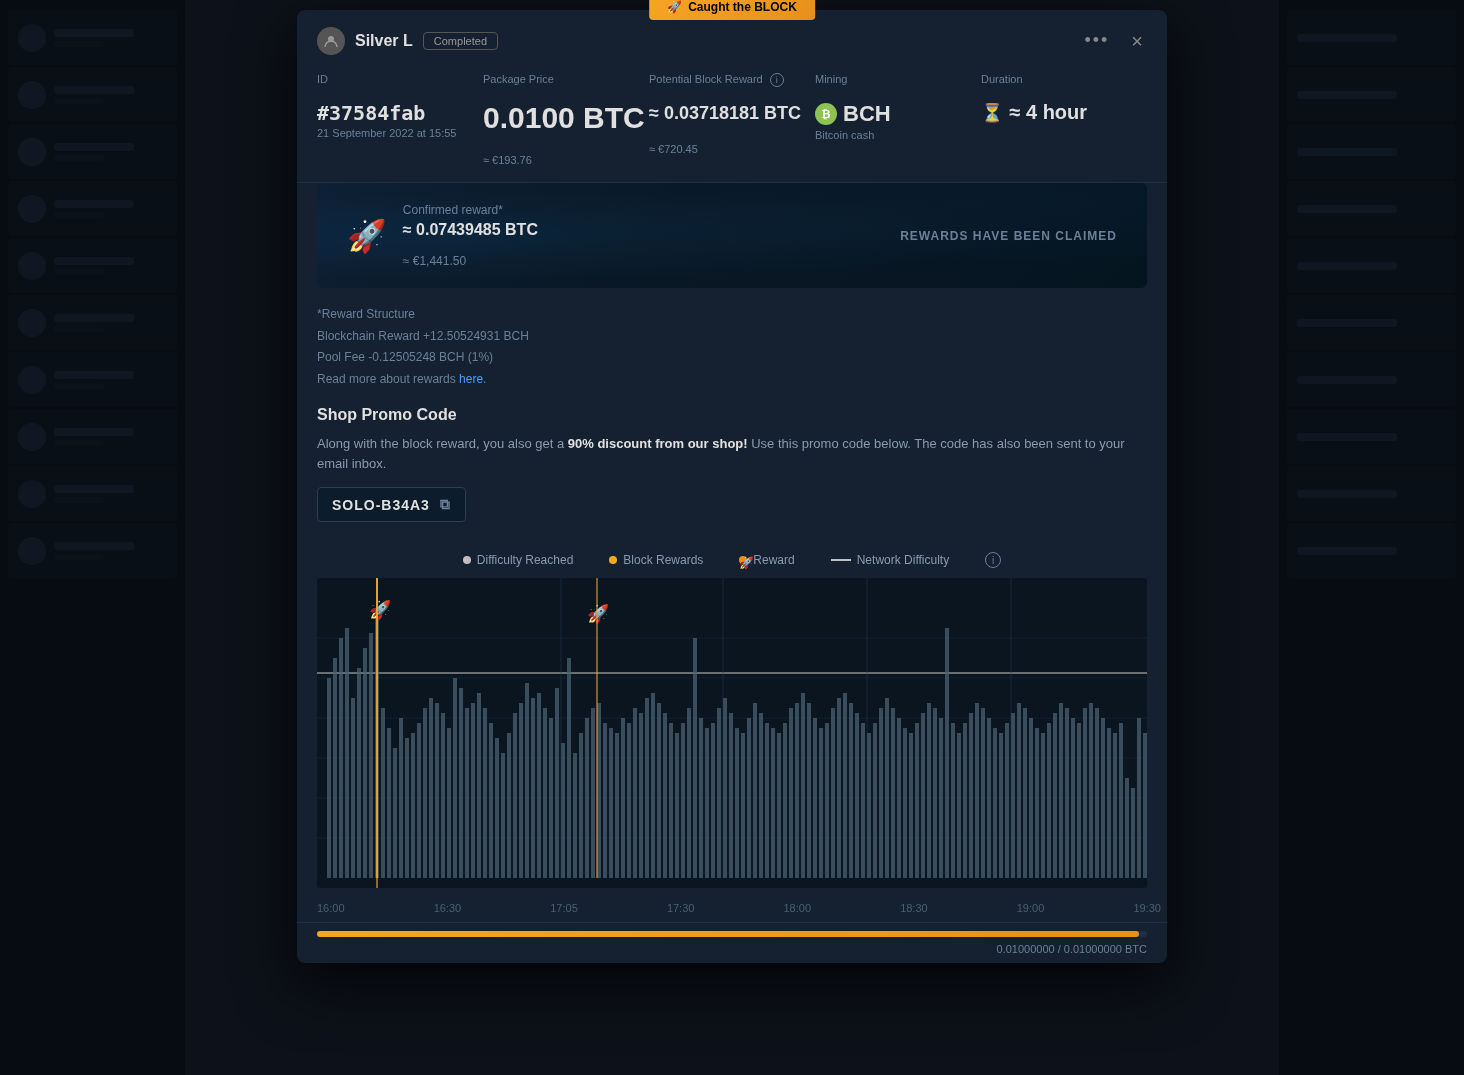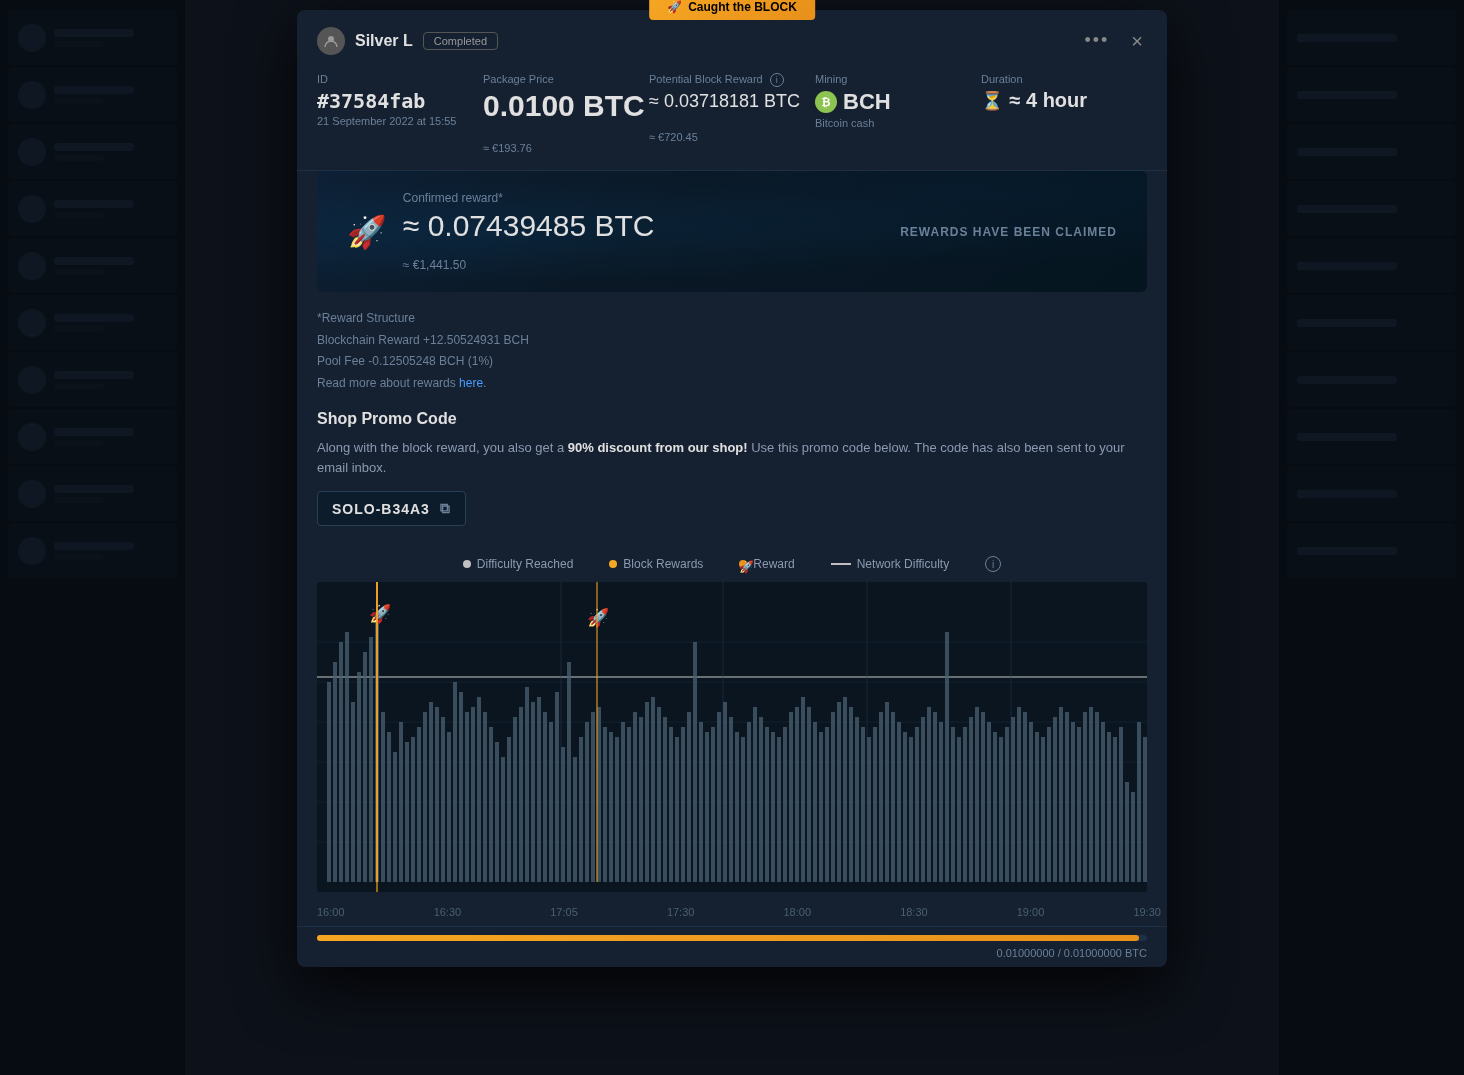--- a/index.html
+++ b/index.html
@@ -126,21 +126,21 @@
       border-bottom: 1px solid #1e3045;
     }
 
     .info-col {
       flex: 1;
     }
 
     .info-label {
       font-size: 11px;
       color: #6b8099;
-      margin-bottom: 4px;
+      margin-bottom: 16px;
       text-transform: none;
     }
 
     .info-id {
       font-size: 20px;
       font-weight: 700;
       color: #e0e0e0;
       font-family: monospace;
     }
 
@@ -157,21 +157,21 @@
     }
 
     .info-price-sub {
       font-size: 11px;
       color: #6b8099;
       margin-top: 19px;
     }
 
     .info-reward-main {
       font-size: 18px;
-      font-weight: 400;
+      font-weight: 700;
       color: #e0e0e0;
     }
 
     .info-mining-coin {
       display: flex;
       align-items: center;
       gap: 6px;
       font-size: 22px;
       font-weight: 700;
       color: #e0e0e0;
@@ -239,22 +239,22 @@
       font-size: 32px;
     }
 
     .reward-text-block .confirmed-label {
       font-size: 12px;
       color: #6b8099;
       margin-bottom: 4px;
     }
 
     .reward-amount {
-      font-size: 30px;
-      font-weight: 400;
+      font-size: 16px;
+      font-weight: 700;
       color: #e0e0e0;
     }
 
     .reward-eur {
       font-size: 12px;
       color: #6b8099;
       margin-top: 15px;
     }
 
     .reward-claimed {

